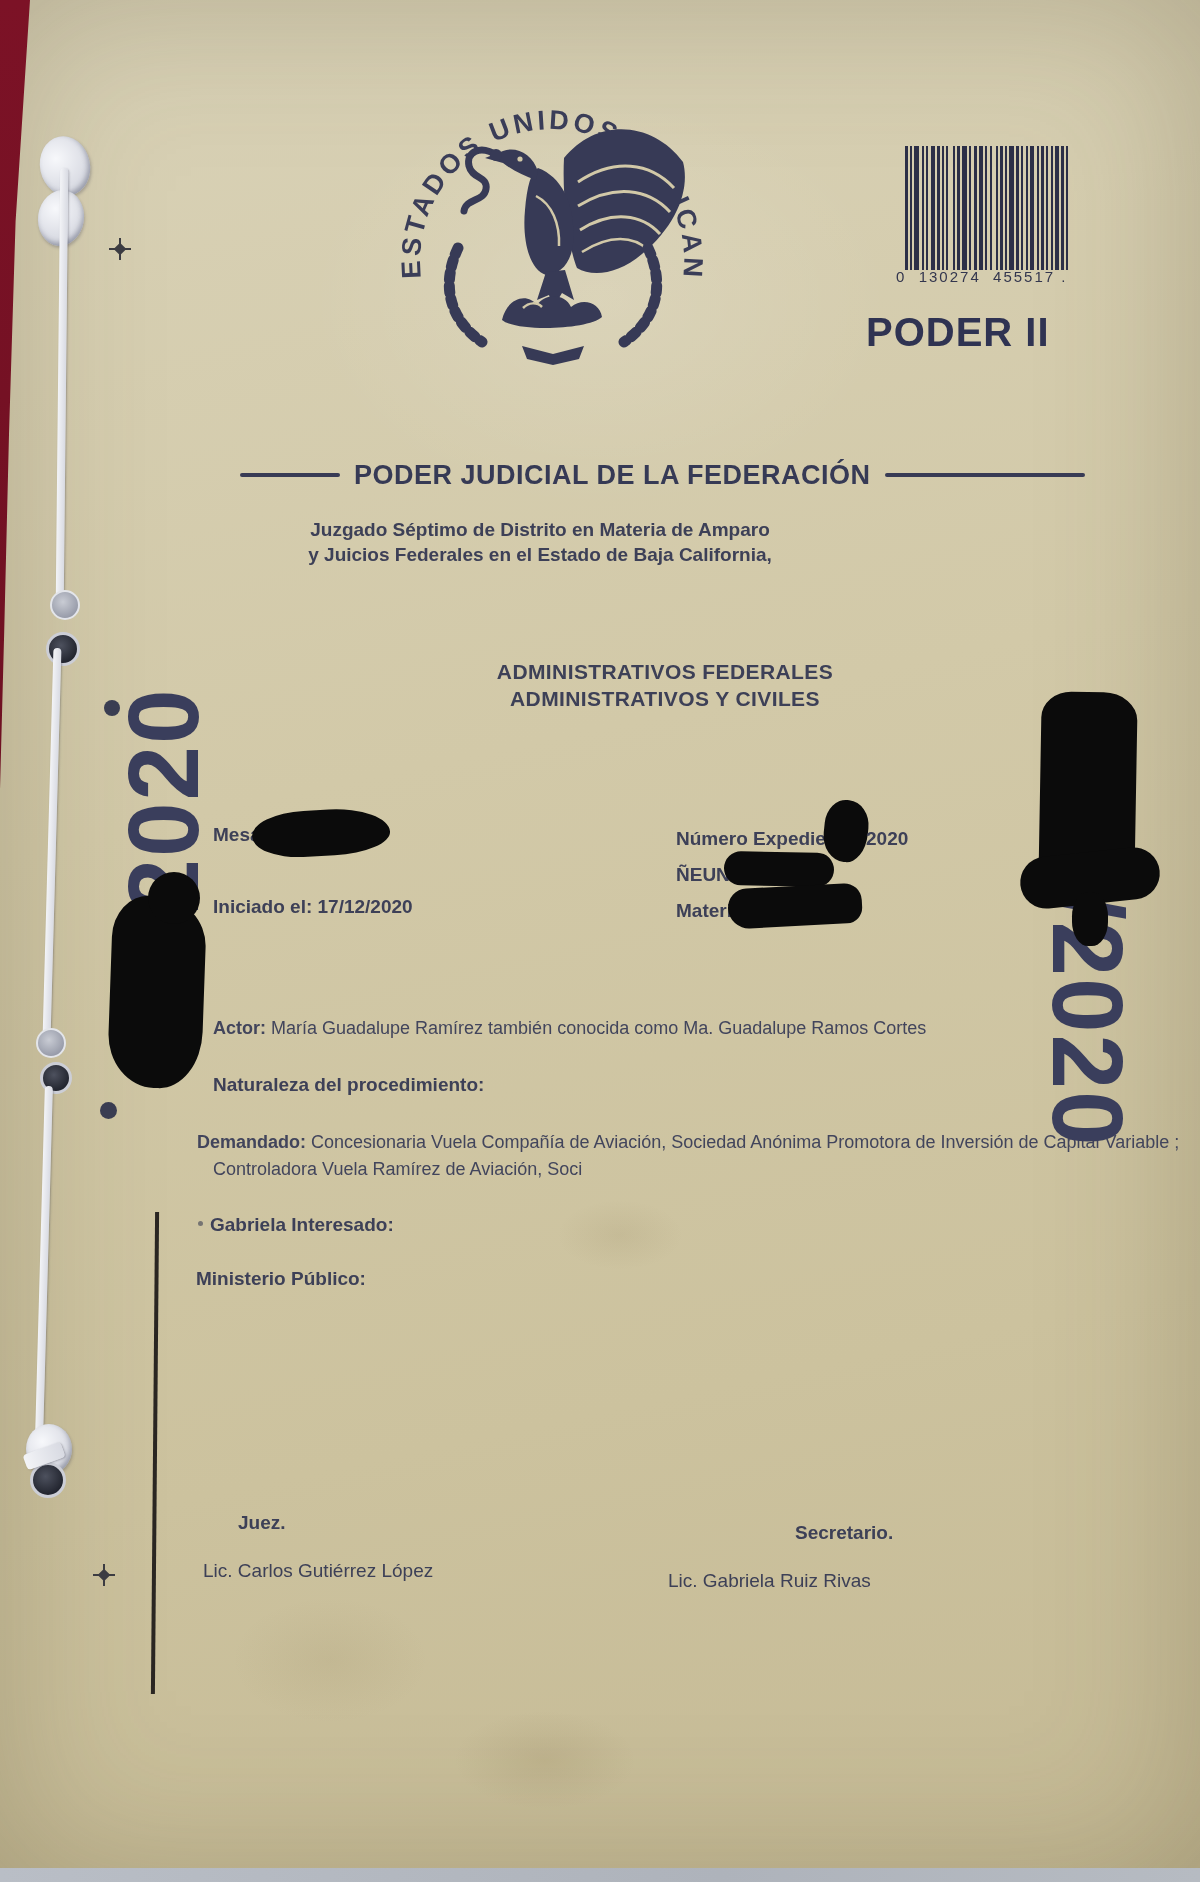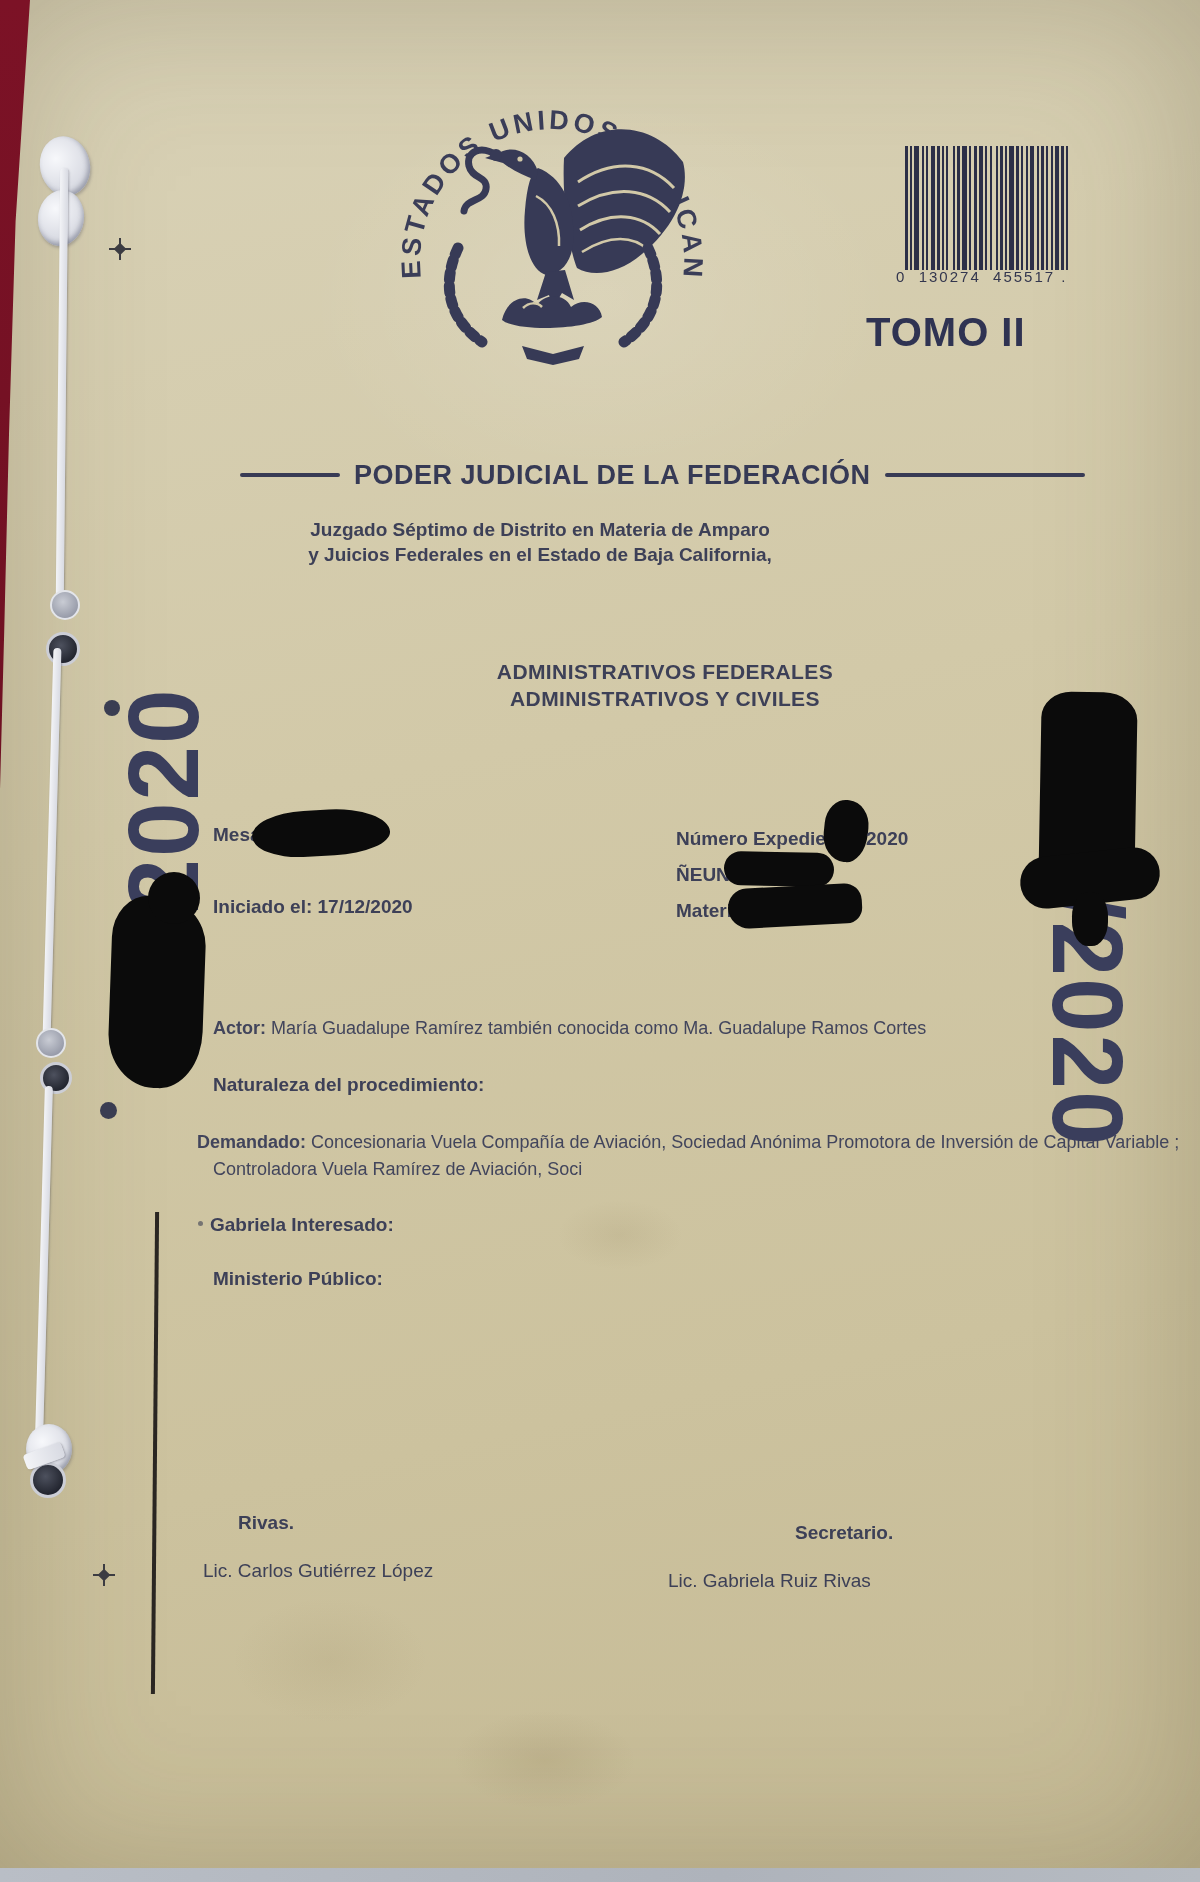--- a/index.html
+++ b/index.html
@@ -157,21 +157,21 @@
       <span class="bc-gap" style="width: 3px;"></span>
       <span class="bc-bar" style="width: 2px;"></span>
       <span class="bc-gap" style="width: 2px;"></span>
       <span class="bc-bar" style="width: 4px;"></span>
       <span class="bc-gap" style="width: 2px;"></span>
       <span class="bc-bar" style="width: 3px;"></span>
       <span class="bc-gap" style="width: 2px;"></span>
       <span class="bc-bar" style="width: 2px;"></span>
     </div>
   <div class="abs" id="barcode-digits">0  130274  455517 .</div>
-  <div class="abs" id="tomo">TOMO II</div>
+  <div class="abs" id="tomo">PODER II</div>
 
   <div class="abs" id="header-row">
     <div class="hline left-line"></div>
     <div id="header-title">PODER JUDICIAL DE LA FEDERACIÓN</div>
     <div class="hline right-line"></div>
   </div>
 
   <div class="abs" id="court-block">
     <div>Juzgado Séptimo de Distrito en Materia de Amparo</div>
     <div>y Juicios Federales en el Estado de Baja California,</div>
@@ -200,25 +200,25 @@
   <div class="abs small-field" style="left:213px;top:1018px"><span class="b">Actor:</span><span> María Guadalupe Ramírez también conocida como Ma. Guadalupe Ramos Cortes</span></div>
 
   <div class="abs field b" style="left:213px;top:1074px">Naturaleza del procedimiento:</div>
 
   <div class="abs small-field" style="left:197px;top:1132px"><span class="b">Demandado:</span><span> Concesionaria Vuela Compañía de Aviación, Sociedad Anónima Promotora de Inversión de Capital Variable ;</span></div>
   <div class="abs small-field" style="left:213px;top:1159px">Controladora Vuela Ramírez de Aviación, Soci</div>
 
   <div class="dot" style="left:198px;top:1221px;width:5px;height:5px;opacity:.6"></div>
   <div class="abs field b" style="left:210px;top:1214px">Gabriela Interesado:</div>
 
-  <div class="abs field b" style="left:213px;top:1268px">Ministerio Público:</div>
+  <div class="abs field b" style="left:196px;top:1268px">Ministerio Público:</div>
 
   <div class="abs" id="vrule"></div>
 
-  <div class="abs field b" style="left:238px;top:1512px">Rivas.</div>
+  <div class="abs field b" style="left:238px;top:1512px">Juez.</div>
   <div class="abs field b" style="left:795px;top:1522px">Secretario.</div>
   <div class="abs field" style="left:203px;top:1560px">Lic. Carlos Gutiérrez López</div>
   <div class="abs field" style="left:668px;top:1570px">Lic. Gabriela Ruiz Rivas</div>
 
   <div class="big-num" id="big-num-left" style="left:-7px;top:760px">/2020</div>
   <div class="dot" style="left:104px;top:700px;width:16px;height:16px"></div>
   <div class="blob" style="left:110px;top:896px;width:94px;height:192px;border-radius:38% 55% 45% 50%/22% 26% 30% 28%;transform:rotate(2deg)"></div>
   <div class="blob" style="left:148px;top:872px;width:52px;height:52px;border-radius:50%"></div>
   <div class="dot" style="left:100px;top:1102px;width:17px;height:17px"></div>
 

